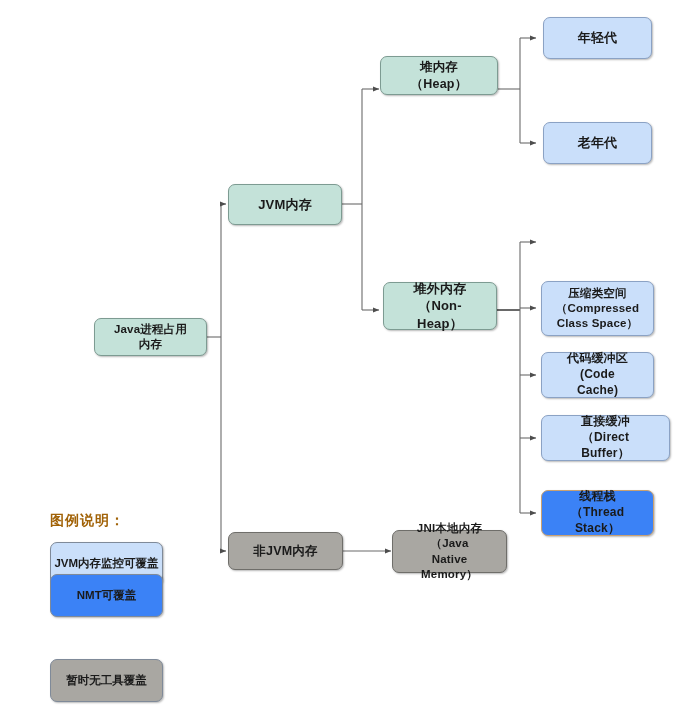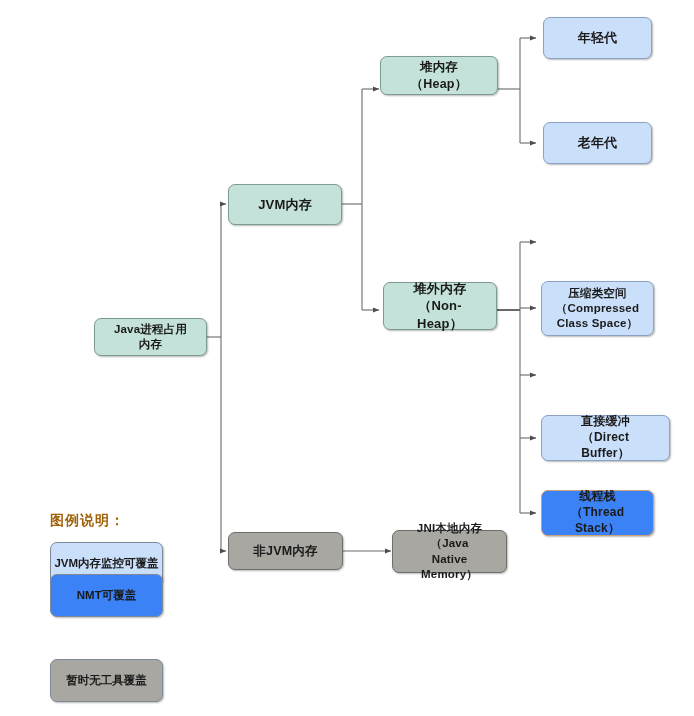--- a/index.html
+++ b/index.html
@@ -116,20 +116,21 @@
 
   <div class="node n-green" style="left:383px; top:282px; width:114px; height:48px; font-size:13px;">堆外内存（Non-Heap）</div>
 
   <div class="node n-blue" style="left:543px; top:17px; width:109px; height:42px; font-size:13px;">年轻代</div>
 
   <div class="node n-blue" style="left:543px; top:122px; width:109px; height:42px; font-size:13px;">老年代</div>
 
 
   <div class="node n-blue" style="left:541px; top:281px; width:113px; height:55px; font-size:11.5px;">压缩类空间（Compressed Class Space）</div>
 
+  <div class="node n-blue" style="left:541px; top:352px; width:113px; height:46px; font-size:12px;">代码缓冲区 (Code Cache)</div>
 
   <div class="node n-blue" style="left:541px; top:415px; width:129px; height:46px; font-size:12px;">直接缓冲（Direct Buffer）</div>
 
   <div class="node n-orange" style="left:541px; top:490px; width:113px; height:46px; font-size:12px;">线程栈（Thread Stack）</div>
 
   <div class="node n-gray" style="left:392px; top:530px; width:115px; height:43px; font-size:11.5px;">JNI本地内存（Java Native Memory）</div>
 
   <div class="legend-title" style="left:50px; top:512px;">图例说明：</div>
 
   <div class="legend-box n-blue" style="left:50px; top:542px; width:113px; height:43px;">JVM内存监控可覆盖</div>

